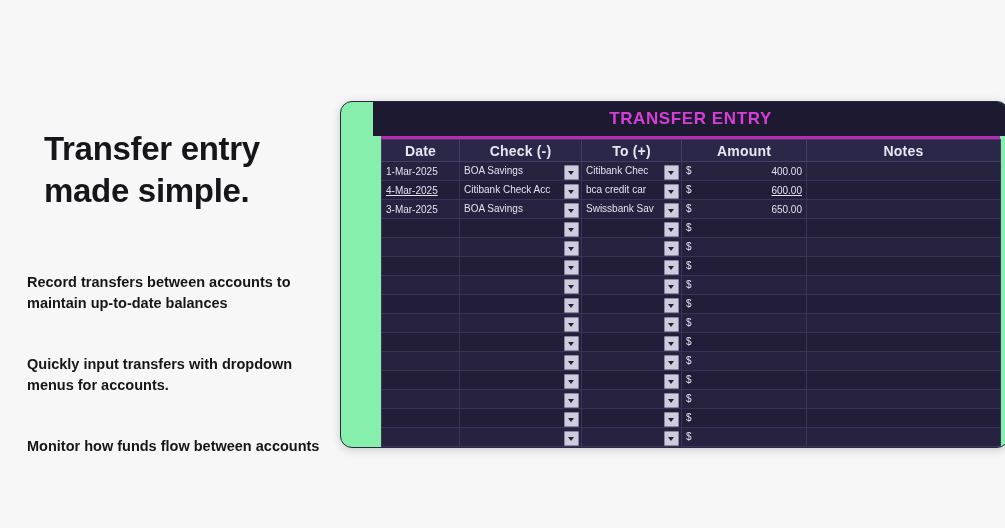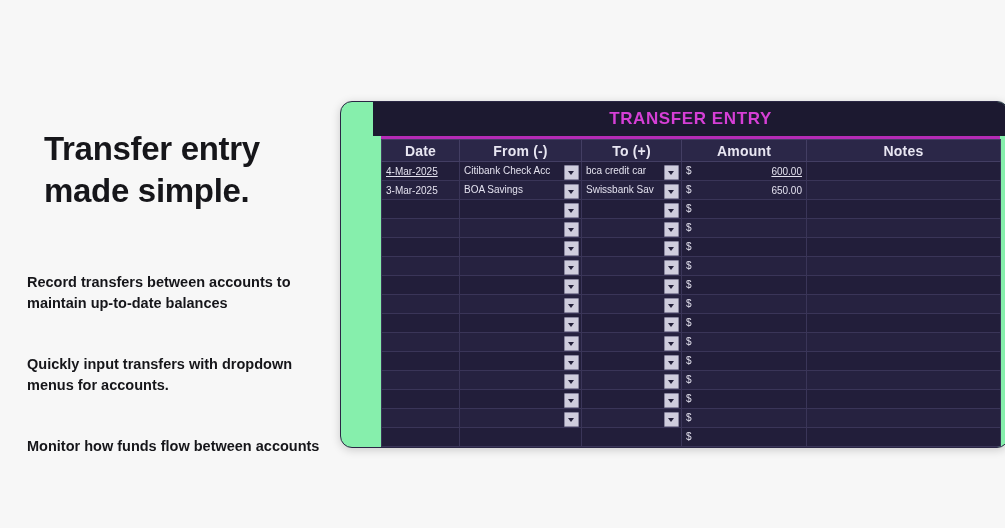--- a/index.html
+++ b/index.html
@@ -170,27 +170,34 @@
     <colgroup>
       <col class="col-date">
         <col class="col-from">
         <col class="col-to">
         <col class="col-amount">
         <col class="col-notes">
     </colgroup>
     <thead>
       <tr>
         <th>Date</th>
-        <th>From (-)</th>
+        <th>Check (-)</th>
         <th>To (+)</th>
         <th>Amount</th>
         <th>Notes</th>
       </tr>
     </thead>
     <tbody id="rows-body">
+        <tr>
+          <td class="date-cell">1-Mar-2025</td>
+          <td><span class="cell-text">BOA Savings</span><span class="caret"></span></td>
+          <td><span class="cell-text">Citibank Chec</span><span class="caret"></span></td>
+          <td class="amount-cell"><span class="dollar">$</span><span>400.00</span></td>
+          <td></td>
+        </tr>
         <tr class="alt">
           <td class="date-cell">4-Mar-2025</td>
           <td><span class="cell-text">Citibank Check Acc</span><span class="caret"></span></td>
           <td><span class="cell-text">bca credit car</span><span class="caret"></span></td>
           <td class="amount-cell"><span class="dollar">$</span><span>600.00</span></td>
           <td></td>
         </tr>
         <tr>
           <td class="date-cell">3-Mar-2025</td>
           <td><span class="cell-text">BOA Savings</span><span class="caret"></span></td>

